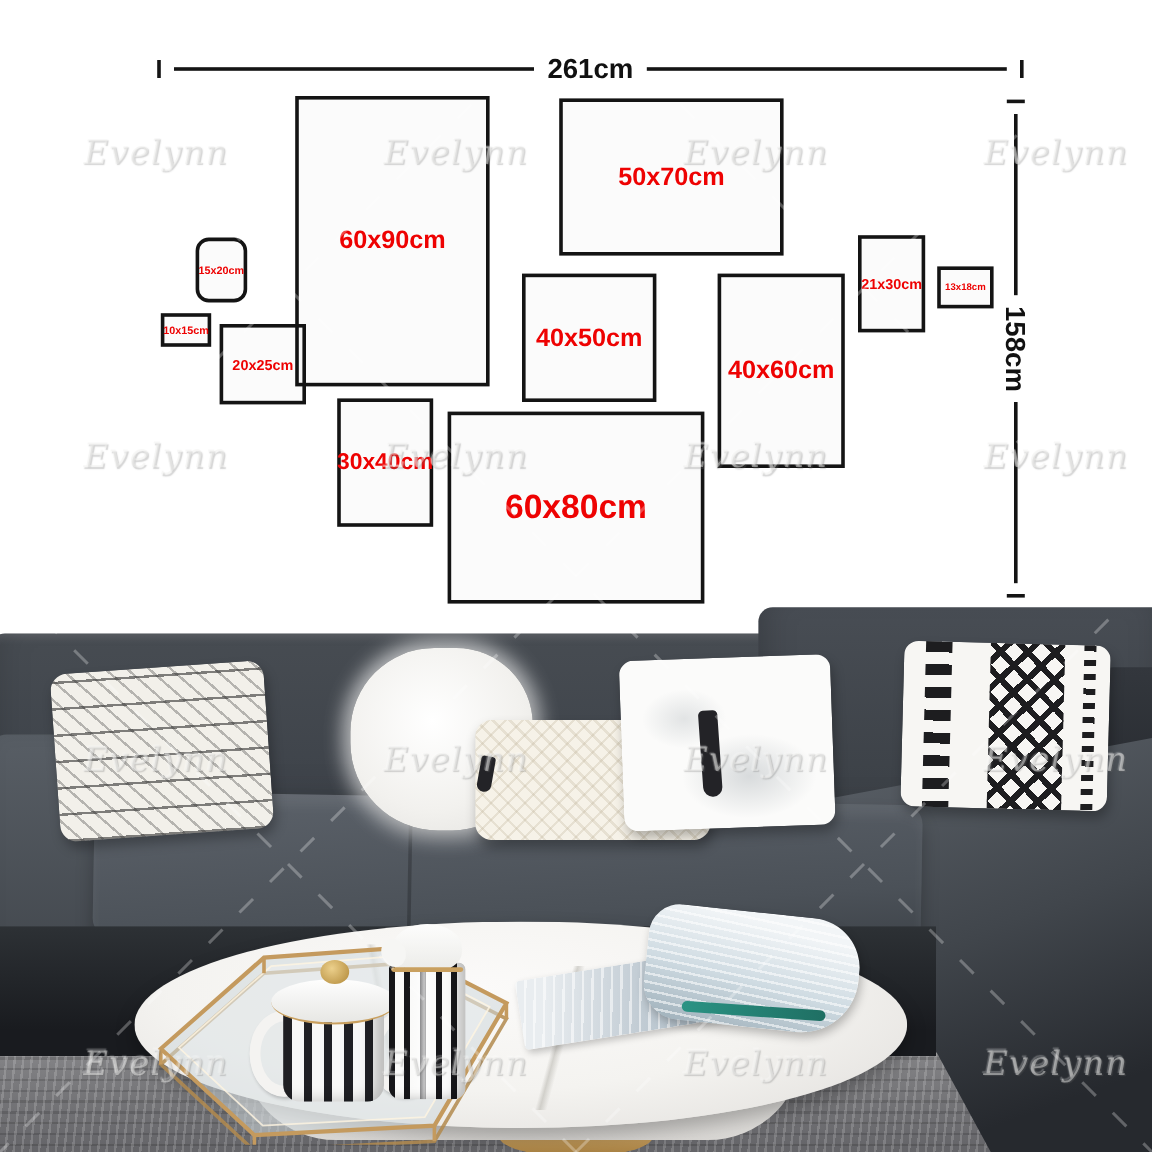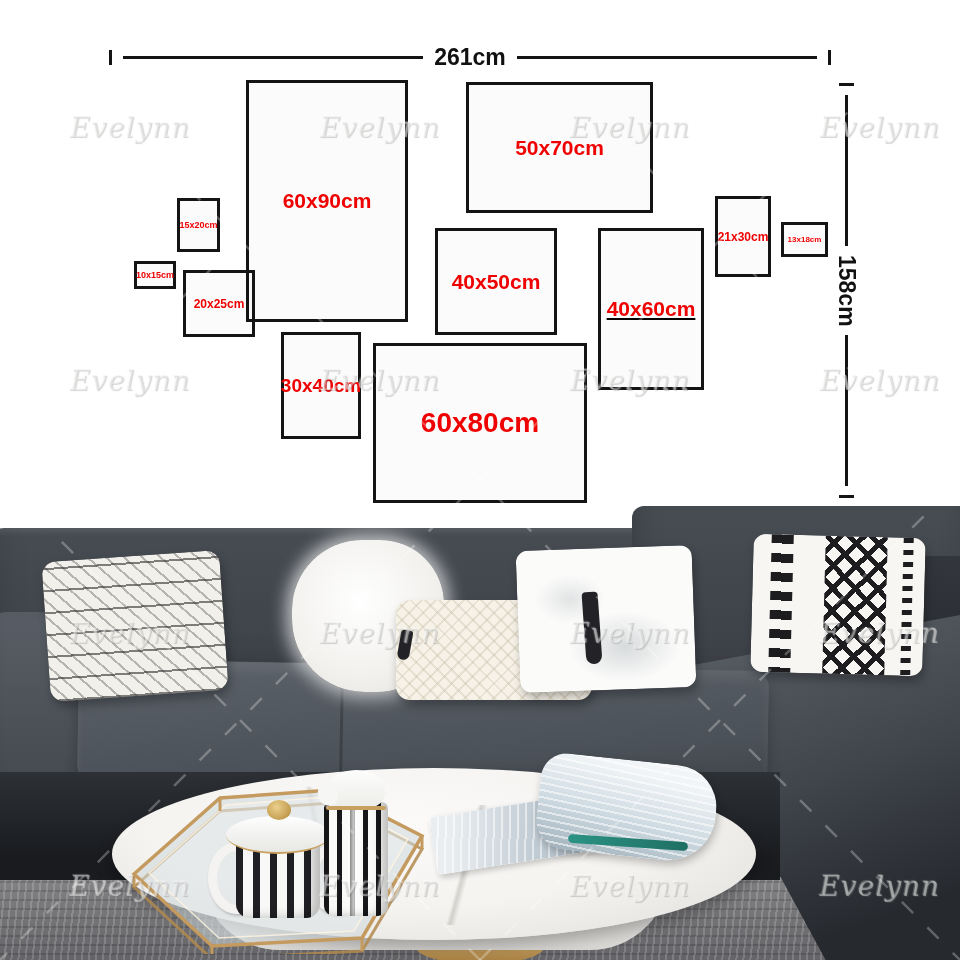--- a/index.html
+++ b/index.html
@@ -121,21 +121,21 @@
       repeating-linear-gradient(6deg, rgba(255,255,255,.55) 0 2px, rgba(0,0,0,0) 2px 7px),
       linear-gradient(190deg,#f2f5f7 18%, #cfdbe2 58%, #9fb0ba 100%);
     box-shadow:2px 4px 8px rgba(0,0,0,.25);}
   .mag-teal{left:568px;top:838px;width:120px;height:9px;border-radius:5px;transform:rotate(4deg);
     background:linear-gradient(90deg,#2b9384,#1f6f63);}
 
   
   .frame-box{position:absolute;border:3px solid #141414;box-sizing:border-box;
     display:flex;align-items:center;justify-content:center;background:rgba(0,0,0,.015);}
   .frame-box span{color:#ee0202;font-weight:bold;white-space:nowrap;letter-spacing:0px;}
-  .dim-h{left:109px;top:46px;width:722px;height:22px;display:flex;align-items:center;gap:11px;}
+  .dim-h{left:131px;top:46px;width:722px;height:22px;display:flex;align-items:center;gap:11px;}
   .dim-h .seg{flex:1;height:3px;background:#141414;}
   .dim-h .tick{width:3px;height:15px;background:#141414;flex:0 0 auto;}
   .dim-label{color:#111;font-size:23px;font-weight:bold;line-height:1;}
   .dim-v{left:834px;top:83px;height:415px;width:24px;display:flex;flex-direction:column;align-items:center;gap:9px;}
   .dim-v .seg{flex:1;width:3px;background:#141414;}
   .dim-v .tick{height:3px;width:15px;background:#141414;flex:0 0 auto;}
   .dim-v .dim-label{writing-mode:vertical-rl;}
 
   
   .wm{position:absolute;transform:translate(-50%,-50%);
@@ -204,33 +204,33 @@
   <div class="abs mag-roll"></div>
   <div class="abs mag-teal"></div>
 
   <div id="frames-layer">
       <div class="frame-box" style="left: 246px; top: 80px; width: 162px; height: 242px;">
         <span style="font-size: 21px; text-align: center;">60x90cm</span>
       </div>
       <div class="frame-box" style="left: 466px; top: 82px; width: 187px; height: 131px;">
         <span style="font-size: 21px;">50x70cm</span>
       </div>
-      <div class="frame-box" style="left: 177px; top: 198px; width: 43px; height: 54px;">
+      <div class="frame-box" style="left: 163px; top: 198px; width: 43px; height: 54px; border-radius: 11px;">
         <span style="font-size: 9px;">15x20cm</span>
       </div>
       <div class="frame-box" style="left: 134px; top: 261px; width: 42px; height: 28px;">
         <span style="font-size: 9px;">10x15cm</span>
       </div>
       <div class="frame-box" style="left: 183px; top: 270px; width: 72px; height: 67px;">
         <span style="font-size: 12px;">20x25cm</span>
       </div>
-      <div class="frame-box" style="left: 435px; top: 228px; width: 122px; height: 107px;">
+      <div class="frame-box" style="left: 435px; top: 228px; width: 112px; height: 107px;">
         <span style="font-size: 21px;">40x50cm</span>
       </div>
-      <div class="frame-box" style="left: 598px; top: 228px; width: 106px; height: 162px; text-decoration: underline;">
+      <div class="frame-box" style="left: 598px; top: 228px; width: 106px; height: 162px;">
         <span style="font-size: 21px;">40x60cm</span>
       </div>
       <div class="frame-box" style="left: 715px; top: 196px; width: 56px; height: 81px;">
         <span style="font-size: 12px;">21x30cm</span>
       </div>
       <div class="frame-box" style="left: 781px; top: 222px; width: 47px; height: 35px; align-items: center;">
         <span style="font-size: 8px;">13x18cm</span>
       </div>
       <div class="frame-box" style="left: 281px; top: 332px; width: 80px; height: 107px;">
         <span style="font-size: 19px;">30x40cm</span>

